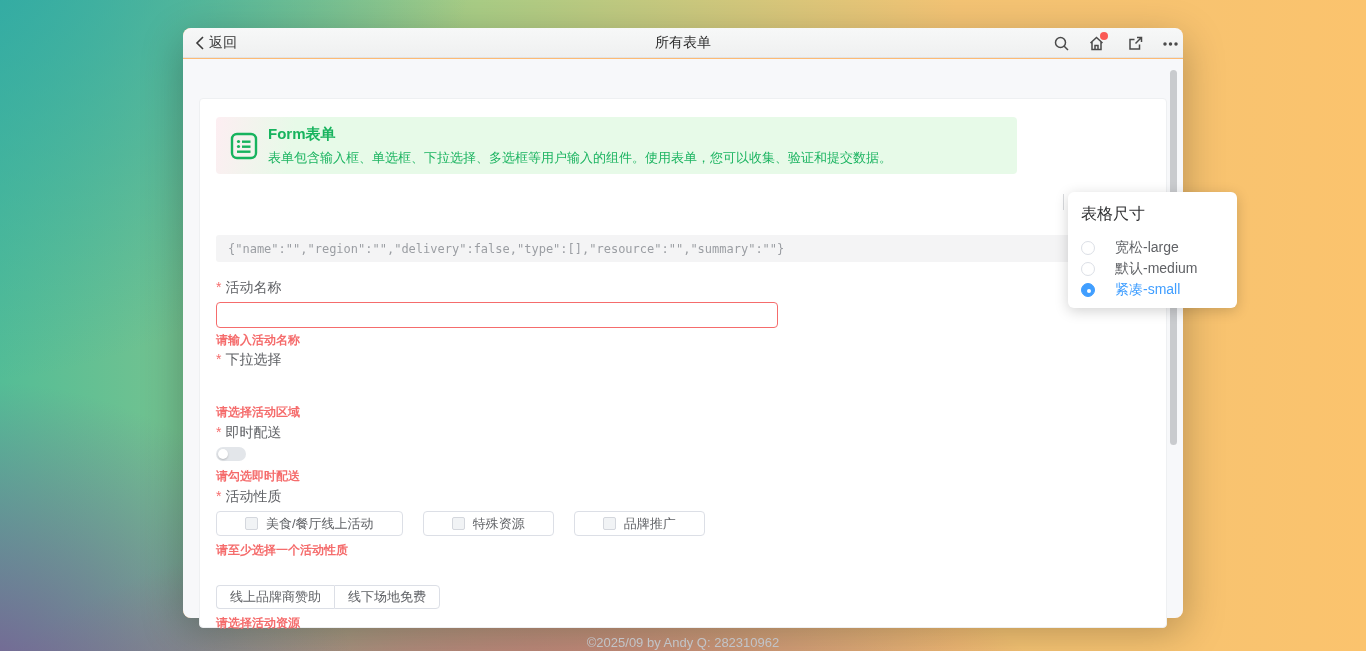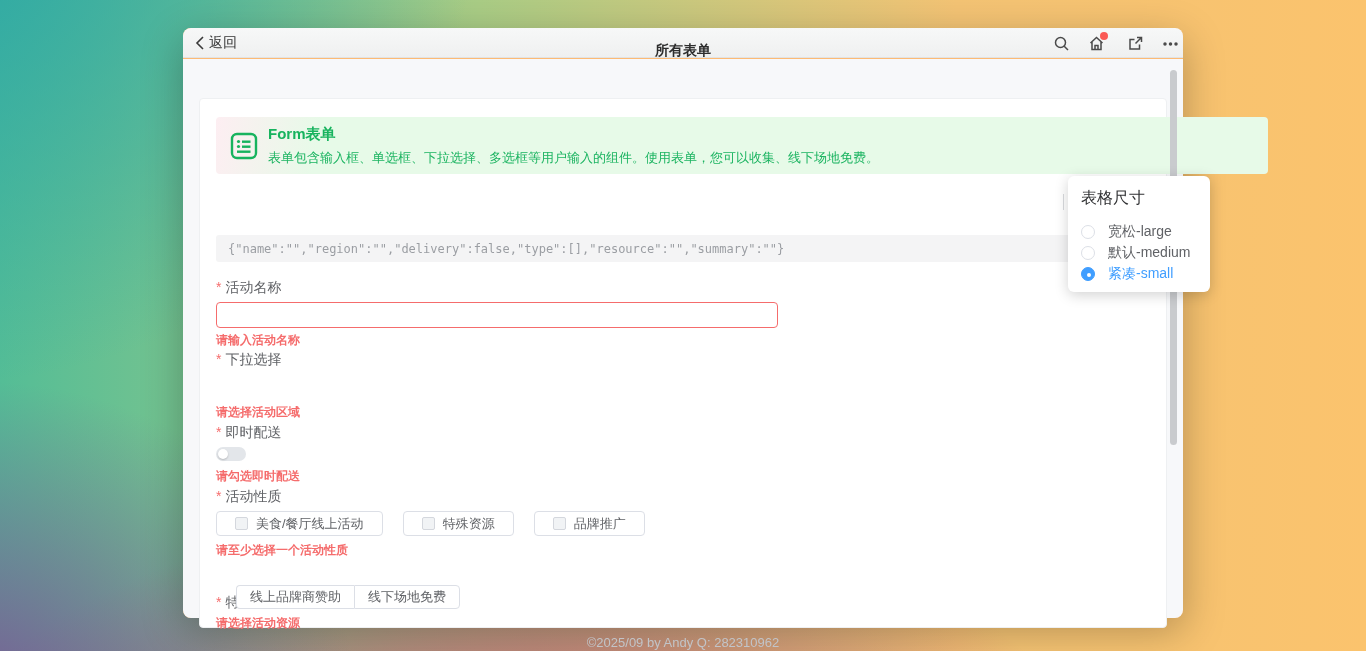--- a/index.html
+++ b/index.html
@@ -21,38 +21,38 @@
     box-shadow:0 12px 42px rgba(0,0,0,.28);
   }
   .titlebar {
     position:absolute; left:0; top:0; width:100%; height:30px;
     background:linear-gradient(#f7f8f8,#eff0f0);
     border-bottom:1px solid #e2e3e3;
     border-radius:8px 8px 0 0;
   }
   .back { position:absolute; left:12px; top:0; height:30px; display:flex; align-items:center; gap:5px;
     font-size:14px; color:#333; cursor:pointer; }
-  .win-title { position:absolute; left:0; right:0; top:8px; height:30px; display:flex; align-items:center;
-    justify-content:center; font-size:14px; font-weight:700; color:#2d2d2d; }
+  .win-title { position:absolute; left:0; right:0; top:0; height:30px; display:flex; align-items:center;
+    justify-content:center; font-size:14px; font-weight:400; color:#2d2d2d; }
   .tb-icon { position:absolute; top:7px; width:17px; height:17px; }
   .tb-icon svg { width:17px; height:17px; stroke:#4a4a4a; fill:none; stroke-width:1.5; }
   .badge-dot { position:absolute; right:-3px; top:-3px; width:8px; height:8px; border-radius:50%; background:#fa5a55; }
 
   .content {
     position:absolute; left:0; top:31px; width:100%; height:559px;
     background:#f7f8fa; border-radius:0 0 8px 8px;
   }
   .card {
     position:absolute; left:16px; top:39px; width:968px; height:530px;
     background:#fff; border:1px solid #eef0f2; border-radius:4px;
   }
 
   
   .banner {
-    position:absolute; left:16px; top:18px; width:1052px; height:57px;
+    position:absolute; left:16px; top:18px; width:801px; height:57px;
     border-radius:4px; background:linear-gradient(100deg,#fdeef2 0%, #e7fae8 10%, #e7fae8 100%);
     display:flex; align-items:center;
   }
   .banner-icon { margin-left:14px; width:28px; height:28px; flex:0 0 28px; }
   .banner-text { margin-left:10px; }
   .banner-title { font-size:15px; font-weight:bold; color:#17b35e; margin-bottom:5px; }
   .banner-desc { font-size:13px; color:#1cb461; }
 
   
   .btn-group { position:absolute; left:616px; top:88px; height:30px; display:flex; }
@@ -92,43 +92,43 @@
     border:1px solid #f56c6c; border-radius:4px; background:#fff;
     display:flex; align-items:center; justify-content:space-between; padding:0 10px;
     font-size:13px; color:#c4a6ab; cursor:pointer;
   }
   .f-select svg { width:12px; height:12px; stroke:#c0c4cc; fill:none; stroke-width:1.6; }
   .switch-form { left:16px; width:30px; height:14px; }
   .switch-form .knob { width:10px; height:10px; }
   .cb-row { position:absolute; left:16px; display:flex; gap:20px; }
   .cb {
     height:25px; border:1px solid #dcdfe6; border-radius:4px; background:#fff;
-    display:inline-flex; align-items:center; gap:8px; padding:0 18px; cursor:pointer;
+    display:inline-flex; align-items:center; gap:8px; padding:0 28px; cursor:pointer;
     font-size:13px; color:#606266;
   }
   .cb .box { width:13px; height:13px; border:1px solid #d4d7dd; border-radius:2px; background:#f1f3f5; }
   .radio-btn-row { position:absolute; left:16px; display:flex; }
   .radio-btn {
     height:24px; padding:0 13px; display:flex; align-items:center; font-size:13px; color:#606266;
     background:#fff; border:1px solid #dcdfe6; cursor:pointer;
   }
-  .radio-btn:first-child { border-radius:4px 0 0 4px; border-right:none;margin-left:20px; }
+  .radio-btn:first-child { border-radius:4px 0 0 4px; border-right:none; }
   .radio-btn:last-child { border-radius:0 4px 4px 0; border-left:1px solid #dcdfe6; }
 
   .footer { position:absolute; left:0; top:576px; width:100%; text-align:center;
     font-size:13px; color:#c2c4c8; }
 
   
   .size-panel {
-    position:absolute; left:1068px; top:176px; width:142px; height:116px;
+    position:absolute; left:1068px; top:192px; width:169px; height:116px;
     background:#fff; border-radius:6px; box-shadow:0 3px 14px rgba(0,0,0,.18); z-index:50;
     padding:12px 0 0 13px;
   }
   .size-title { font-size:16px; color:#303133; margin-bottom:12px; }
-  .size-opt { display:flex; align-items:center; gap:13px; height:21px; font-size:14px;
+  .size-opt { display:flex; align-items:center; gap:20px; height:21px; font-size:14px;
     color:#606266; cursor:pointer; }
   .radio-dot { width:14px; height:14px; border-radius:50%; border:1px solid #dcdfe6; background:#fff; position:relative; flex:0 0 14px; }
   .size-opt.selected { color:#409eff; }
   .size-opt.selected .radio-dot { background:#409eff; border-color:#409eff; }
   .size-opt.selected .radio-dot::after { content:""; position:absolute; left:5px; top:5px; width:4px; height:4px;
     border-radius:50%; background:#fff; }
 
   
   .scroll-thumb { position:absolute; left:1170px; top:70px; width:7px; height:375px;
     background:#c9cbce; border-radius:4px; z-index:20; }
@@ -180,21 +180,21 @@
         <svg class="banner-icon" viewBox="0 0 28 28">
           <rect x="2" y="2" width="24" height="24" rx="5" fill="none" stroke="#17b35e" stroke-width="2.4"></rect>
           <circle cx="8.5" cy="9.5" r="1.6" fill="#17b35e"></circle>
           <rect x="12" y="8.5" width="8.5" height="2.4" fill="#17b35e"></rect>
           <circle cx="8.5" cy="14.5" r="1.6" fill="#17b35e"></circle>
           <rect x="12" y="13.5" width="8.5" height="2.4" fill="#17b35e"></rect>
           <rect x="7" y="18.5" width="13.5" height="2.4" fill="#17b35e"></rect>
         </svg>
         <div class="banner-text">
           <div class="banner-title">Form表单</div>
-          <div class="banner-desc">表单包含输入框、单选框、下拉选择、多选框等用户输入的组件。使用表单，您可以收集、线下场地免费。</div>
+          <div class="banner-desc">表单包含输入框、单选框、下拉选择、多选框等用户输入的组件。使用表单，您可以收集、验证和提交数据。</div>
         </div>
       </div>
 
       <div class="tool-divider"></div>
       <div class="switch switch-toolbar">
         <span class="knob"></span>
       </div>
       <svg class="caret-sort" viewBox="0 0 12 20">
         <path d="M6 1 L10.5 7 H1.5 Z" fill="#303133"></path>
         <path d="M6 19 L1.5 13 H10.5 Z" fill="#303133"></path>

